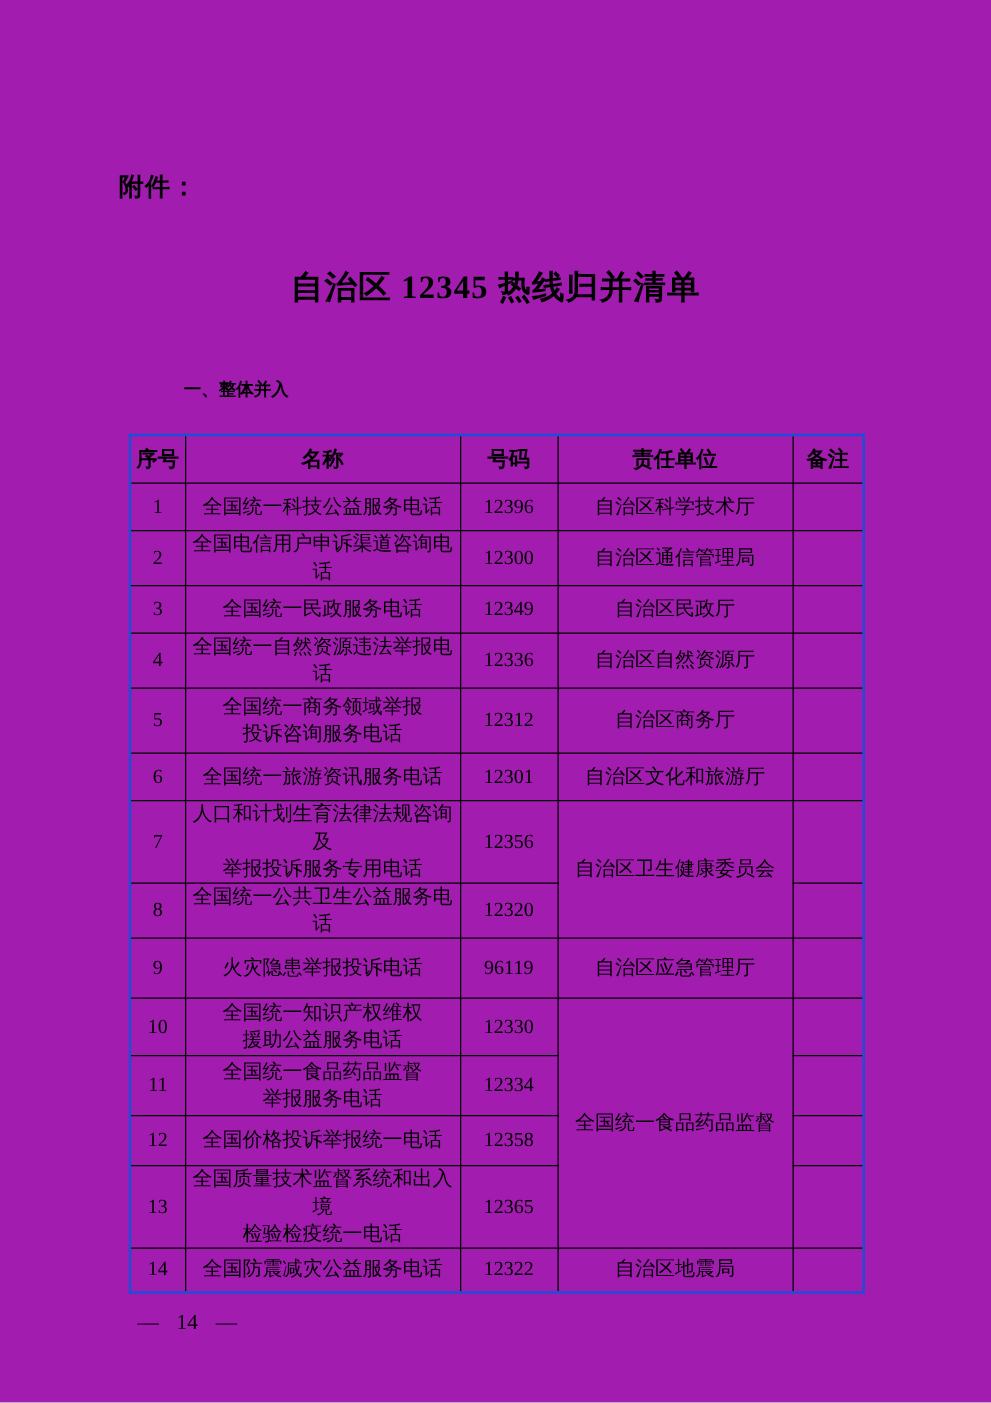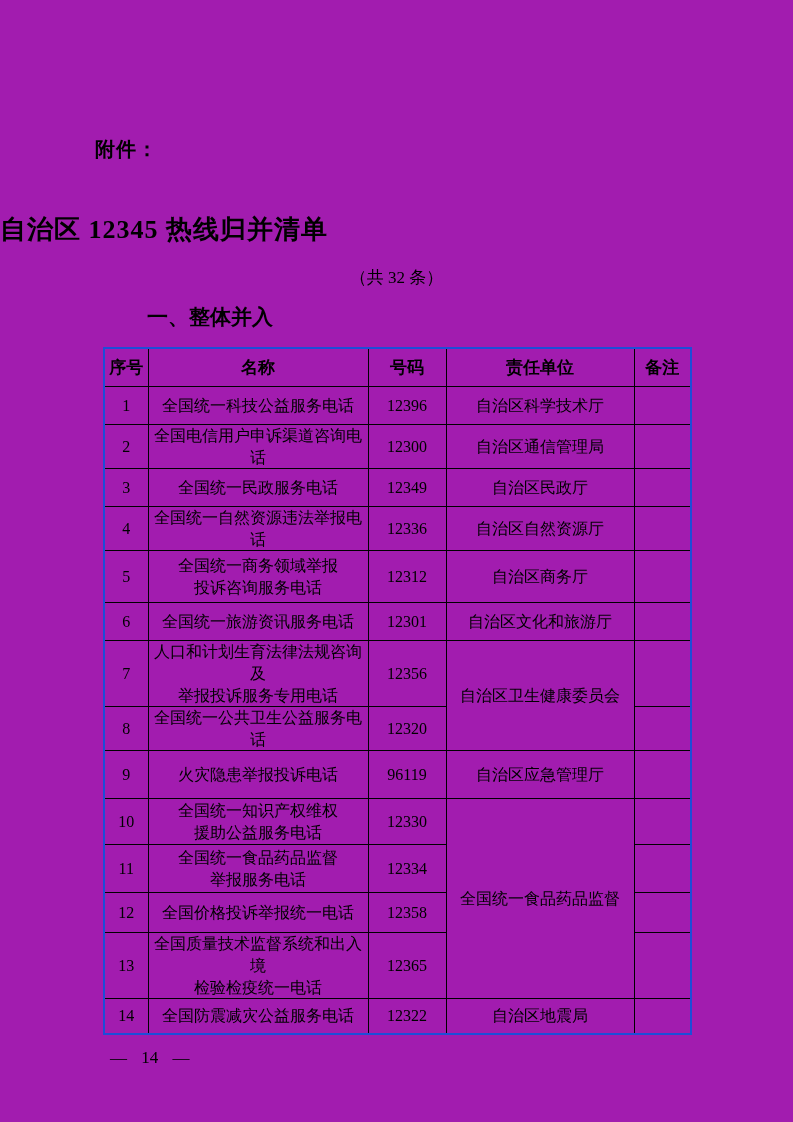--- a/index.html
+++ b/index.html
@@ -23,40 +23,41 @@
     font-family: "Liberation Sans", "DejaVu Sans", sans-serif;
     font-weight: 700;
     font-size: 20px;
     letter-spacing: 1px;
   }
   .doc-title {
     position: absolute;
     left: 0;
     top: 212px;
     width: 100%;
+    text-align: center;
     font-family: "Liberation Serif", "DejaVu Serif", serif;
     font-weight: 700;
     font-size: 26px;
     letter-spacing: 1px;
   }
   .doc-subtitle {
     position: absolute;
     left: 0;
     top: 266px;
     width: 100%;
     text-align: center;
     font-size: 17px;
   }
   .section-heading {
     position: absolute;
     left: 147px;
     top: 303px;
     font-family: Liberation Serif, serif;
     font-weight: 700;
-    font-size: 21px;
+    font-size: 14px;
   }
   table.hotline-table {
     position: absolute;
     left: 103px;
     top: 347px;
     width: 587px;
     border-collapse: collapse;
     table-layout: fixed;
     border: 2px solid #1d4ed8;
   }
@@ -92,21 +93,20 @@
 </style>
 </head>
 <body>
 
 <div class="page">
 
   <div class="attachment-label">附件：</div>
 
   <div class="doc-title">自治区 12345 热线归并清单</div>
 
-  <div class="doc-subtitle">（共 32 条）</div>
 
   <div class="section-heading">一、整体并入</div>
 
   <table class="hotline-table">
     <colgroup>
       <col style="width:44px">
       <col style="width:220px">
       <col style="width:78px">
       <col style="width:188px">
       <col style="width:57px">

